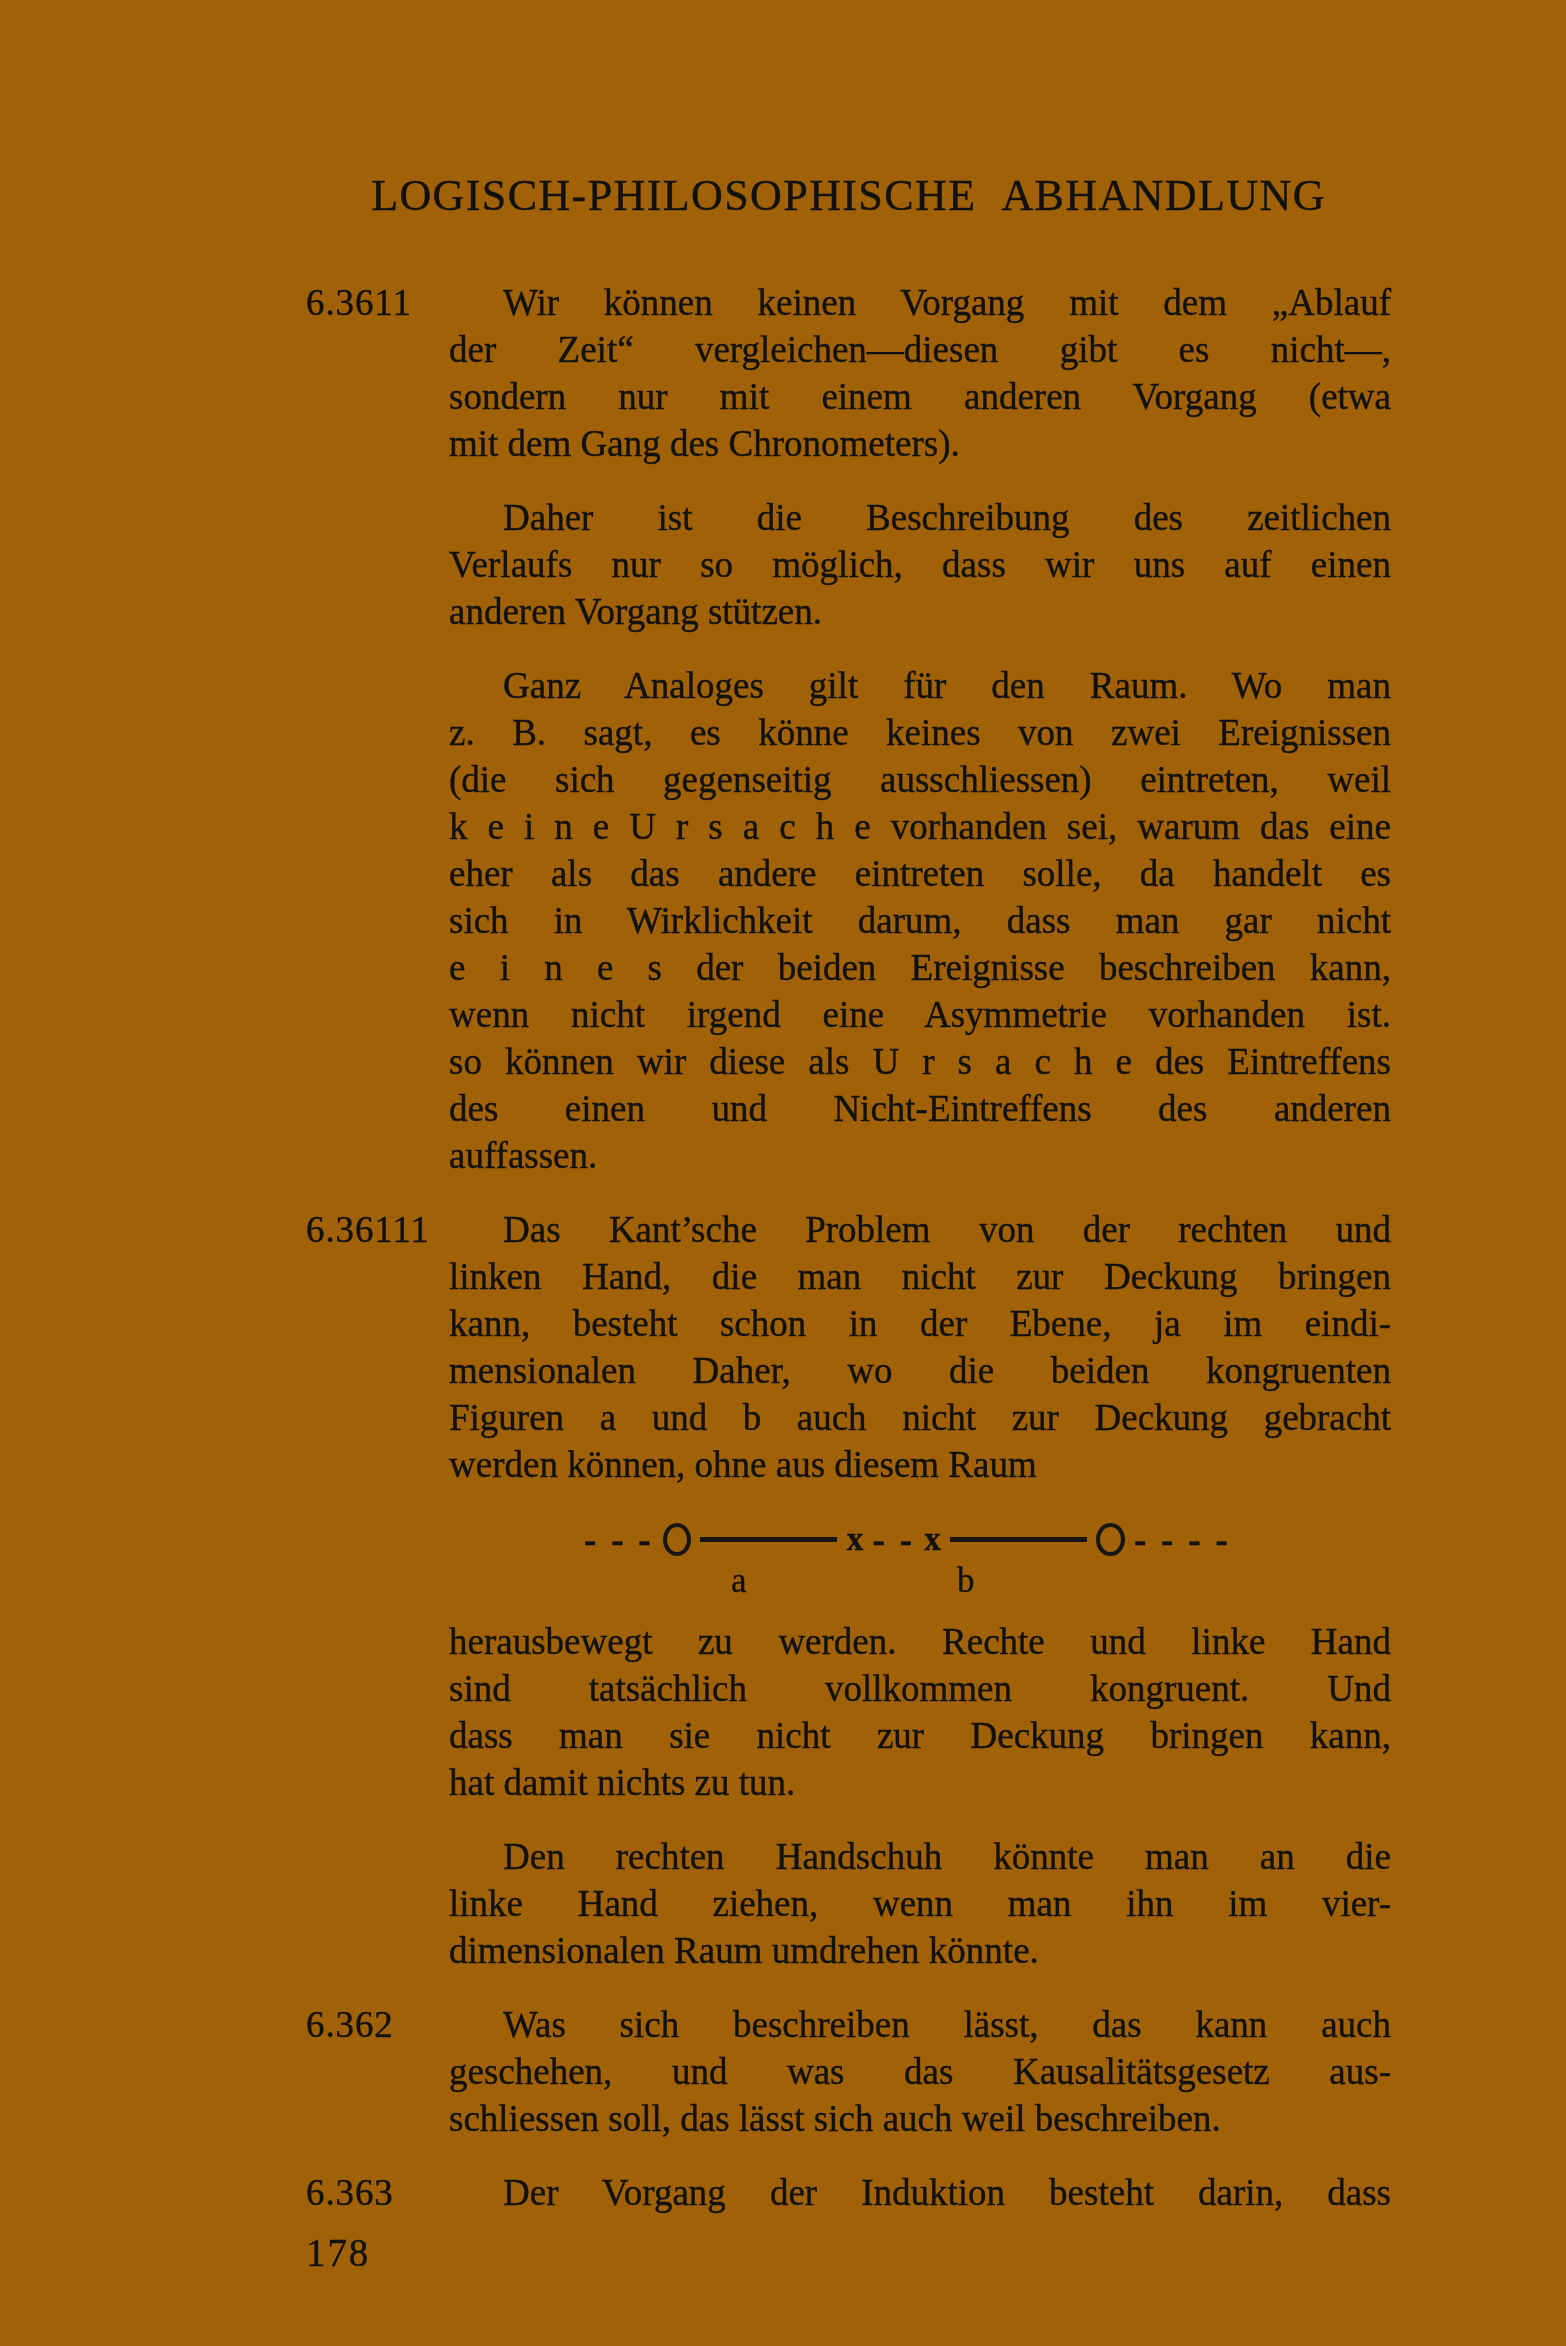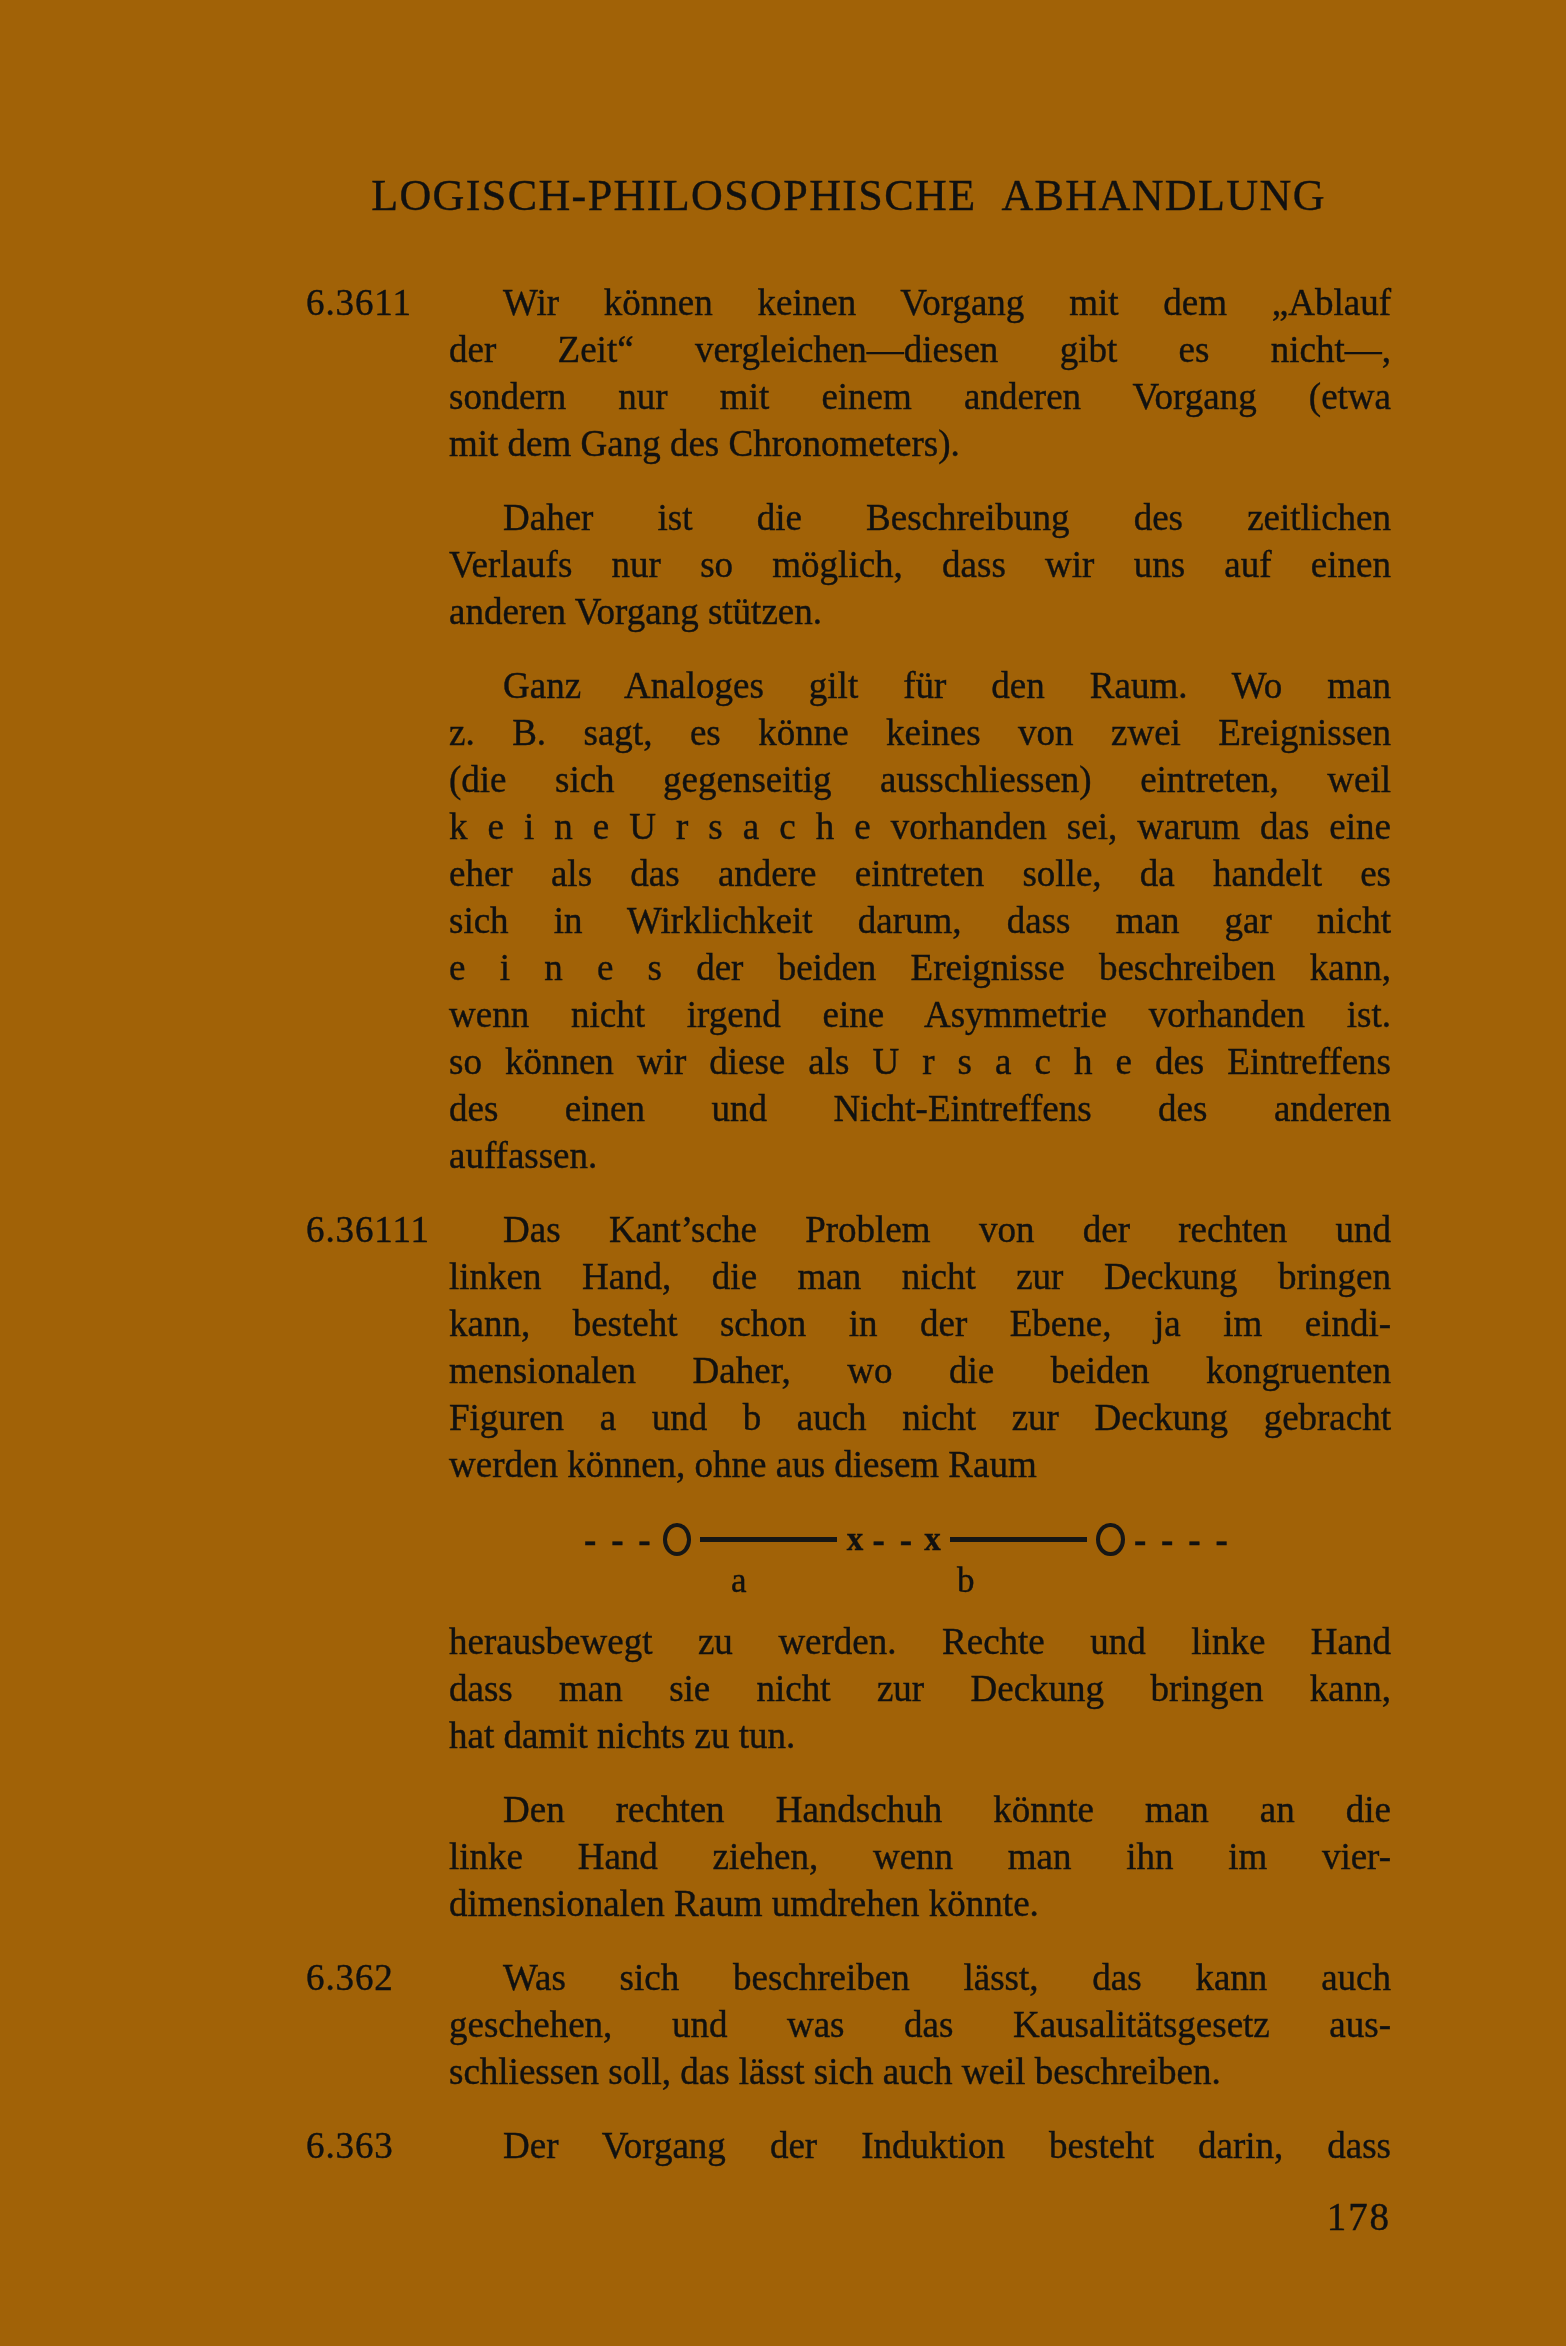--- a/index.html
+++ b/index.html
@@ -36,21 +36,21 @@
     display:flex;align-items:center;gap:9.3px;
     font-weight:bold;
   }
   .dsh{font-size:37px;letter-spacing:2.8px;white-space:nowrap;line-height:1;}
   .circ{display:inline-block;width:20.4px;height:25px;border:4.6px solid #161615;border-radius:50%;}
   .seg{display:inline-block;width:137px;height:4.6px;background:#161615;}
   .cross{font-size:33px;line-height:1;}
   .lbl{position:absolute;top:72px;font-size:35px;line-height:1.2;}
   .lbl-a{left:425px;}
   .lbl-b{left:651px;}
-  .pagenum{margin-top:25px;text-align:right;font-size:39px;letter-spacing:1.9px;}
+  .pagenum{margin-top:14px;text-align:left;font-size:39px;letter-spacing:1.9px;}
 </style>
 </head>
 <body>
 
 <div class="page">
 
   <div class="header">
     <span>LOGISCH-PHILOSOPHISCHE ABHANDLUNG</span>
   </div>
 
@@ -144,20 +144,23 @@
         <span class="dsh">- - - -</span>
       </div>
       <span class="lbl lbl-a">a</span>
       <span class="lbl lbl-b">b</span>
     </div>
 
     <div class="line j">
         <span class="txt">herausbewegt zu werden. Rechte und linke Hand</span>
       </div>
     <div class="line j">
+        <span class="txt">sind tatsächlich vollkommen kongruent. Und</span>
+      </div>
+    <div class="line j">
         <span class="txt">dass man sie nicht zur Deckung bringen kann,</span>
       </div>
     <div class="line">
         <span class="txt">hat damit nichts zu tun.</span>
       </div>
     <div class="line j ind">
         <span class="txt">Den rechten Handschuh könnte man an die</span>
       </div>
     <div class="line j">
         <span class="txt">linke Hand ziehen, wenn man ihn im vier-</span>

